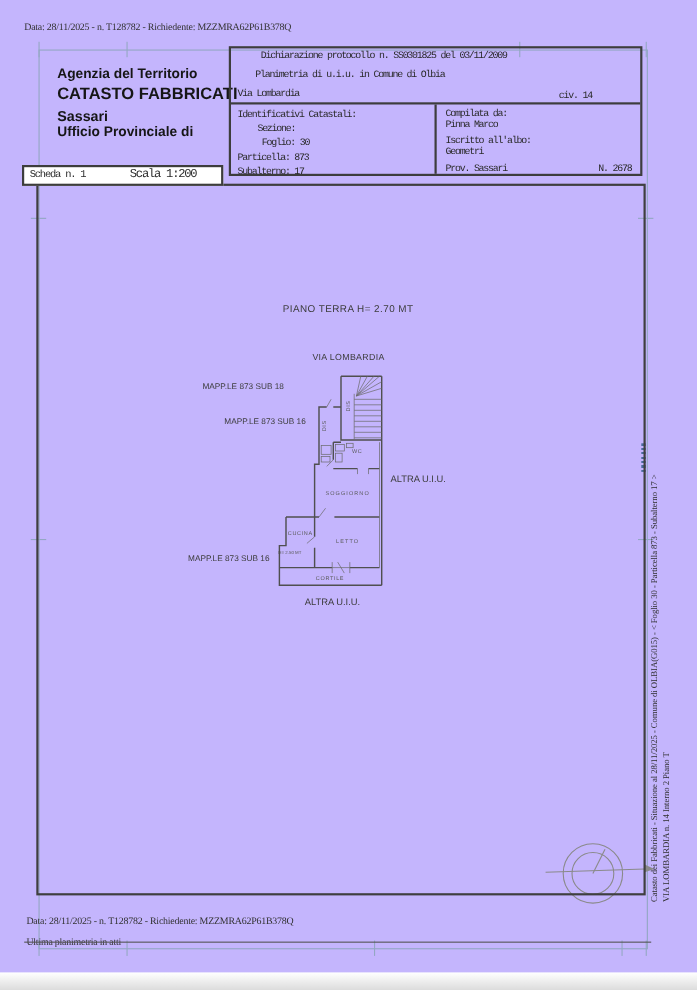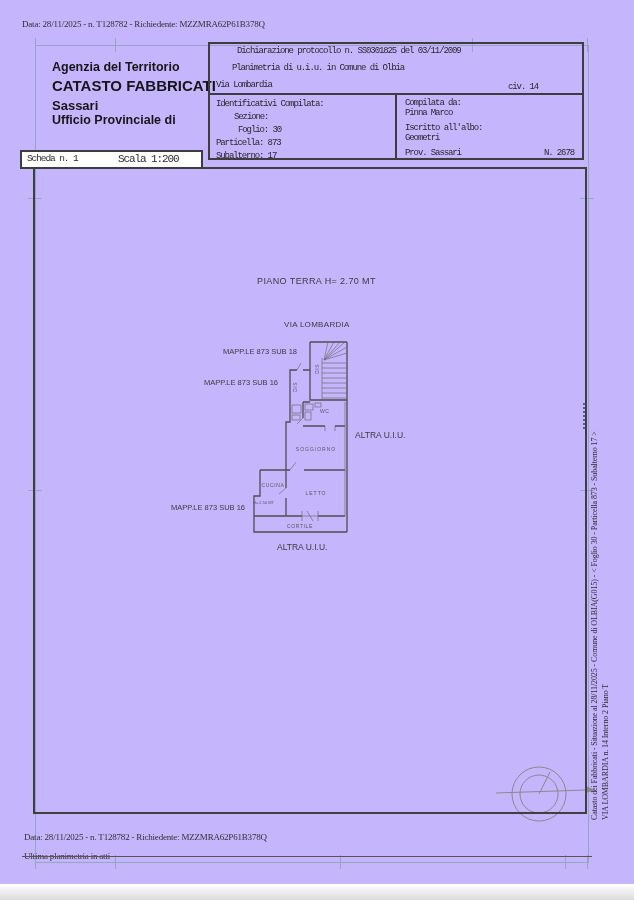--- a/index.html
+++ b/index.html
@@ -51,21 +51,21 @@
   </div>
 
   <div class="abs boxline" style="left:208px;top:42px;width:372px;height:114px;">
     <div class="abs" style="left:0;top:0;right:0;height:49px;border-bottom:2px solid #3d3d3d;">
       <div class="abs mono" style="left:6px;top:2px;margin-left:21px;">Dichiarazione protocollo n. SS0301825 del  03/11/2009</div>
       <div class="abs mono" style="left:6px;top:19px;padding-left:16px;">Planimetria di u.i.u. in Comune di Olbia</div>
       <div class="abs mono" style="left:6px;top:36px;">Via Lombardia</div>
       <div class="abs mono" style="left:298px;top:38px;">civ. 14</div>
     </div>
     <div class="abs" style="left:0;top:51px;width:185px;bottom:0;border-right:2px solid #3d3d3d;">
-      <div class="abs mono" style="left:6px;top:4px;">Identificativi Compilata:</div>
+      <div class="abs mono" style="left:6px;top:4px;">Identificativi Catastali:</div>
       <div class="abs mono" style="left:24px;top:17px;">Sezione:</div>
       <div class="abs mono" style="left:28px;top:30px;">Foglio: 30</div>
       <div class="abs mono" style="left:6px;top:43px;">Particella: 873</div>
       <div class="abs mono" style="left:6px;top:56px;">Subalterno: 17</div>
     </div>
     <div class="abs" style="left:187px;top:51px;right:0;bottom:0;">
       <div class="abs mono" style="left:8px;top:3px;">Compilata da:</div>
       <div class="abs mono" style="left:8px;top:13px;">Pinna Marco</div>
       <div class="abs mono" style="left:8px;top:28px;">Iscritto all'albo:</div>
       <div class="abs mono" style="left:8px;top:38px;">Geometri</div>
@@ -76,21 +76,21 @@
 
   <div class="abs boxline" style="left:20px;top:150px;width:179px;height:15px;background:#ffffff;z-index:3;">
     <div class="abs mono" style="left:5px;top:1px;font-size:9.5px;">Scheda n. 1</div>
     <div class="abs mono" style="left:96px;top:1px;font-size:11px;">Scala 1:200</div>
   </div>
 
   <div class="abs" style="left:33px;top:167px;width:550px;height:643px;border:2px solid #3f3f3f;z-index:1;"></div>
 
   <div class="abs planlabel" style="left:257px;top:276px;font-size:9px;letter-spacing:0.4px;">PIANO TERRA H= 2.70 MT</div>
   <div class="abs planlabel" style="left:284px;top:320px;font-size:8px;letter-spacing:0.3px;">VIA LOMBARDIA</div>
-  <div class="abs planlabel" style="left:205px;top:347px;width:92px;text-align:right;font-size:7.5px;">MAPP.LE 873 SUB 18</div>
+  <div class="abs planlabel" style="left:184px;top:347px;width:92px;font-size:7.5px;">MAPP.LE 873 SUB 18</div>
   <div class="abs planlabel" style="left:186px;top:378px;width:92px;text-align:right;font-size:7.5px;">MAPP.LE 873 SUB 16</div>
   <div class="abs planlabel" style="left:153px;top:503px;width:92px;text-align:right;font-size:7.5px;">MAPP.LE 873 SUB 16</div>
   <div class="abs planlabel" style="left:355px;top:430px;font-size:8.5px;">ALTRA U.I.U.</div>
   <div class="abs planlabel" style="left:277px;top:542px;font-size:8.5px;">ALTRA U.I.U.</div>
 
   <svg class="abs" style="left:240px;top:318px;" width="180" height="245" viewBox="0 0 180 245">
     <g fill="none" stroke="#4f4f4f" stroke-width="1.3">
 
       <path d="M70,24 H107 M70,24 V82 H107 M107,24 V214"></path>
 

